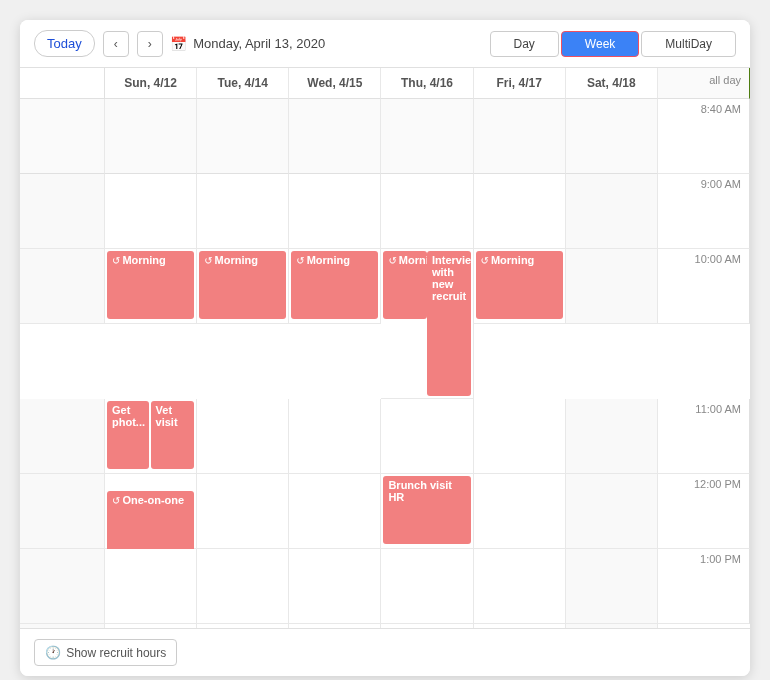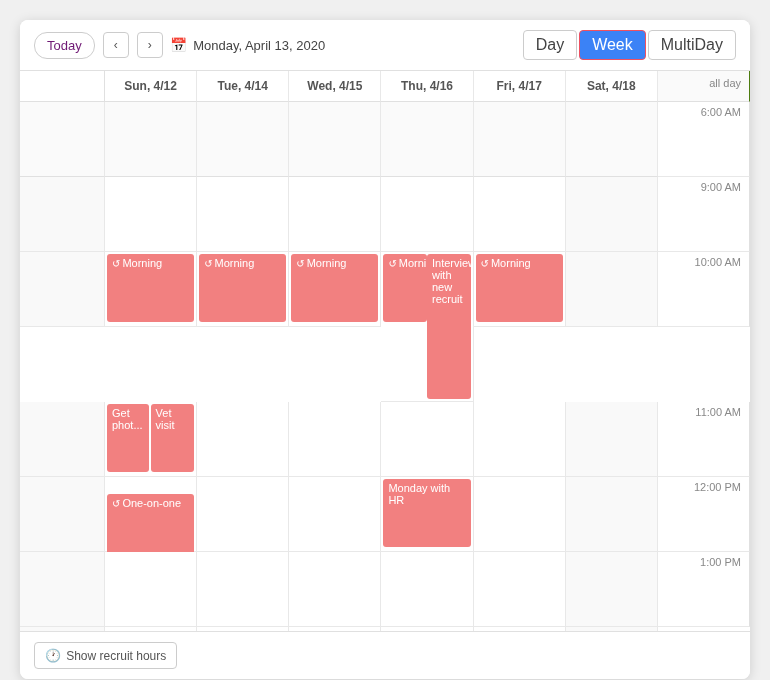--- a/index.html
+++ b/index.html
@@ -27,21 +27,21 @@
       gap: 8px;
       background: #fff;
     }
     .btn-today {
       padding: 5px 12px;
       border: 1px solid #ccc;
       border-radius: 13px;
       background: #fff;
       cursor: pointer;
       font-size: 13px;
-      color: #701a75;
+      color: #1d4ed8;
     }
     .btn-nav {
       width: 26px;
       height: 26px;
       border: 1px solid #ccc;
       border-radius: 4px;
       background: #fff;
       cursor: pointer;
       display: flex;
       align-items: center;
@@ -56,26 +56,26 @@
       font-size: 13px;
       color: #444;
       flex: 1;
     }
     .date-title .cal-icon { color: #888; font-size: 14px; }
     .view-buttons {
       display: flex;
       gap: 2px;
     }
     .view-btn {
-      padding: 5px 12px;
+      padding: 5px 23px;
       border: 1px solid #ccc;
       border-radius: 4px;
       background: #fff;
       cursor: pointer;
-      font-size: 16px;
+      font-size: 12px;
       color: #444;
     }
     .view-btn.active {
       background: #3b82f6;
       border-color: #f05060;
       color: #fff;
     }
     .grid-wrapper {
       overflow-y: auto;
       max-height: 560px;
@@ -145,21 +145,21 @@
       cursor: pointer;
       overflow: hidden;
       position: absolute;
       left: 2px;
       right: 2px;
     }
     .event .recur-icon {
       font-size: 10px;
       margin-right: 2px;
     }
-    .event-title { font-weight: 400; }
+    .event-title { font-weight: 700; }
     
     .event-half-left {
       left: 2px;
       right: 52%;
     }
     .event-half-right {
       left: 50%;
       right: 2px;
     }
     .footer-bar {
@@ -221,21 +221,21 @@
 
       <div class="allday-label">all day</div>
       <div class="allday-cell weekend"></div>
       <div class="allday-cell"></div>
       <div class="allday-cell"></div>
       <div class="allday-cell"></div>
       <div class="allday-cell"></div>
       <div class="allday-cell"></div>
       <div class="allday-cell weekend"></div>
 
-      <div class="time-label">6:00 AM</div>
+      <div class="time-label">8:40 AM</div>
       <div class="day-cell weekend"></div>
       <div class="day-cell"></div>
       <div class="day-cell"></div>
       <div class="day-cell"></div>
       <div class="day-cell"></div>
       <div class="day-cell"></div>
       <div class="day-cell weekend"></div>
 
       <div class="time-label">9:00 AM</div>
       <div class="day-cell weekend"></div>
@@ -298,21 +298,21 @@
       <div class="day-cell">
         <div class="event" style="top:2px; height:68px;margin-top:15px;">
           <span class="recur-icon">↺</span><span class="event-title">One-on-one</span>
         </div>
       </div>
       <div class="day-cell"></div>
       <div class="day-cell"></div>
 
       <div class="day-cell">
         <div class="event" style="top:2px; height:68px;">
-          <span class="event-title">Monday with HR</span>
+          <span class="event-title">Brunch visit HR</span>
         </div>
       </div>
       <div class="day-cell"></div>
       <div class="day-cell weekend"></div>
 
       <div class="time-label">12:00 PM</div>
       <div class="day-cell weekend"></div>
       <div class="day-cell"></div>
       <div class="day-cell"></div>
       <div class="day-cell"></div>

